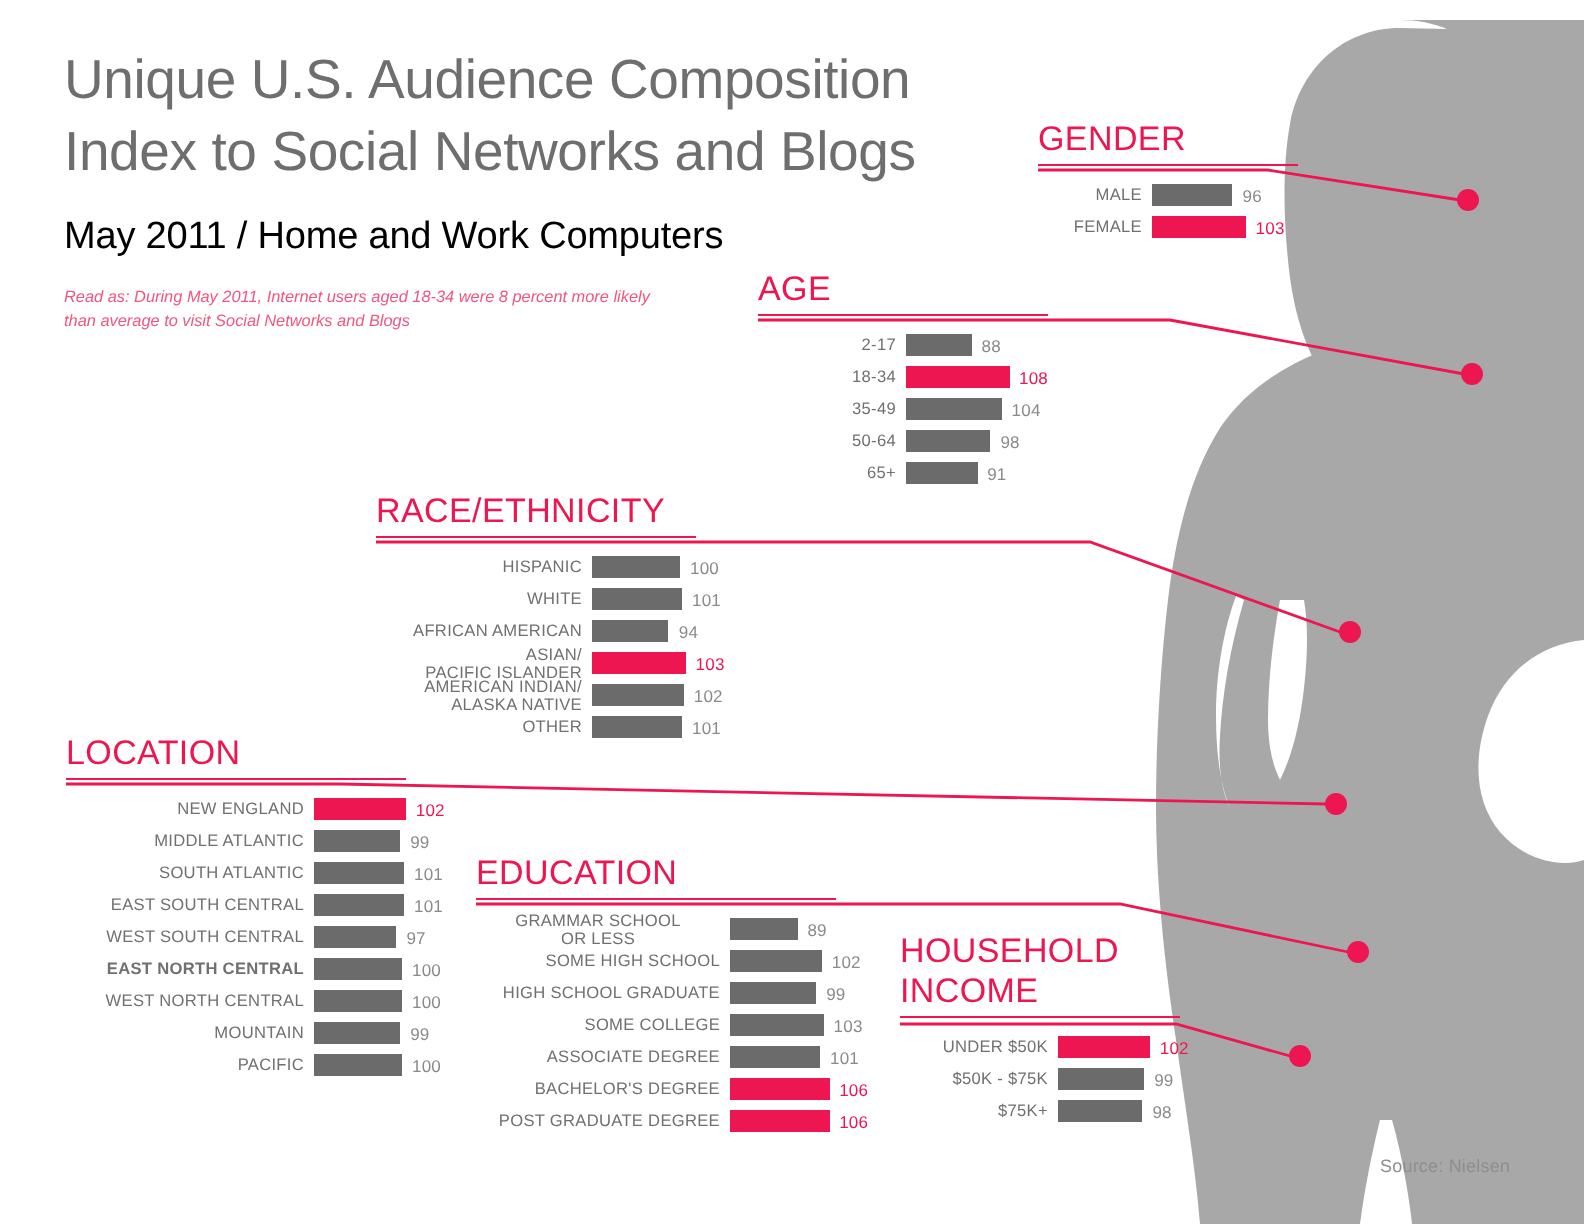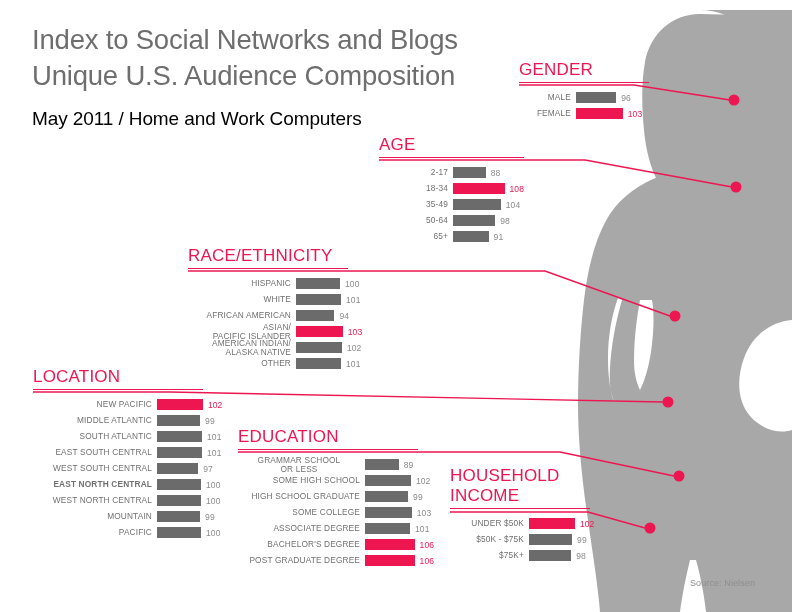--- a/index.html
+++ b/index.html
@@ -181,24 +181,25 @@
     <circle cx="668" cy="402" r="5.5" fill="#ED1651"></circle>
 
     <path d="M238,452 L560,452 L674,476" fill="none" stroke="#ED1651" stroke-width="1.4"></path>
     <circle cx="679" cy="476" r="5.5" fill="#ED1651"></circle>
 
     <path d="M450,512 L588,512 L645,528" fill="none" stroke="#ED1651" stroke-width="1.4"></path>
     <circle cx="650" cy="528" r="5.5" fill="#ED1651"></circle>
   </svg>
 
   <div class="main-title">
+    <div>Unique U.S. Audience Composition</div>
     <div>Index to Social Networks and Blogs</div>
-    <div>Unique U.S. Audience Composition</div>
   </div>
   <div class="subtitle">May 2011 / Home and Work Computers</div>
+  <div class="readas">Read as: During May 2011, Internet users aged 18-34 were 8 percent more likely than average to visit Social Networks and Blogs</div>
   <div class="source">Source: Nielsen</div>
 
   <div class="section" style="left:519px; top:60px; width:130px;">
     <div class="sec-title">GENDER</div>
     <div class="sec-rule"></div>
     <div class="rows">
         <div class="row">
           <div class="row-label" style="width: 52px;">MALE</div>
           <div class="bar" style="width: 40.3px;"></div>
           <div class="row-val">96</div>
@@ -280,21 +281,21 @@
           <div class="row-val">101</div>
         </div>
       </div>
   </div>
 
   <div class="section" style="left:33px; top:367px; width:170px;">
     <div class="sec-title">LOCATION</div>
     <div class="sec-rule"></div>
     <div class="rows">
         <div class="row">
-          <div class="row-label hl" style="width: 119px;">NEW PACIFIC</div>
+          <div class="row-label hl" style="width: 119px;">NEW ENGLAND</div>
           <div class="bar hl" style="width: 45.9px;"></div>
           <div class="row-val hl">102</div>
         </div>
         <div class="row">
           <div class="row-label" style="width: 119px;">MIDDLE ATLANTIC</div>
           <div class="bar" style="width: 43.1px;"></div>
           <div class="row-val">99</div>
         </div>
         <div class="row">
           <div class="row-label" style="width: 119px;">SOUTH ATLANTIC</div>

